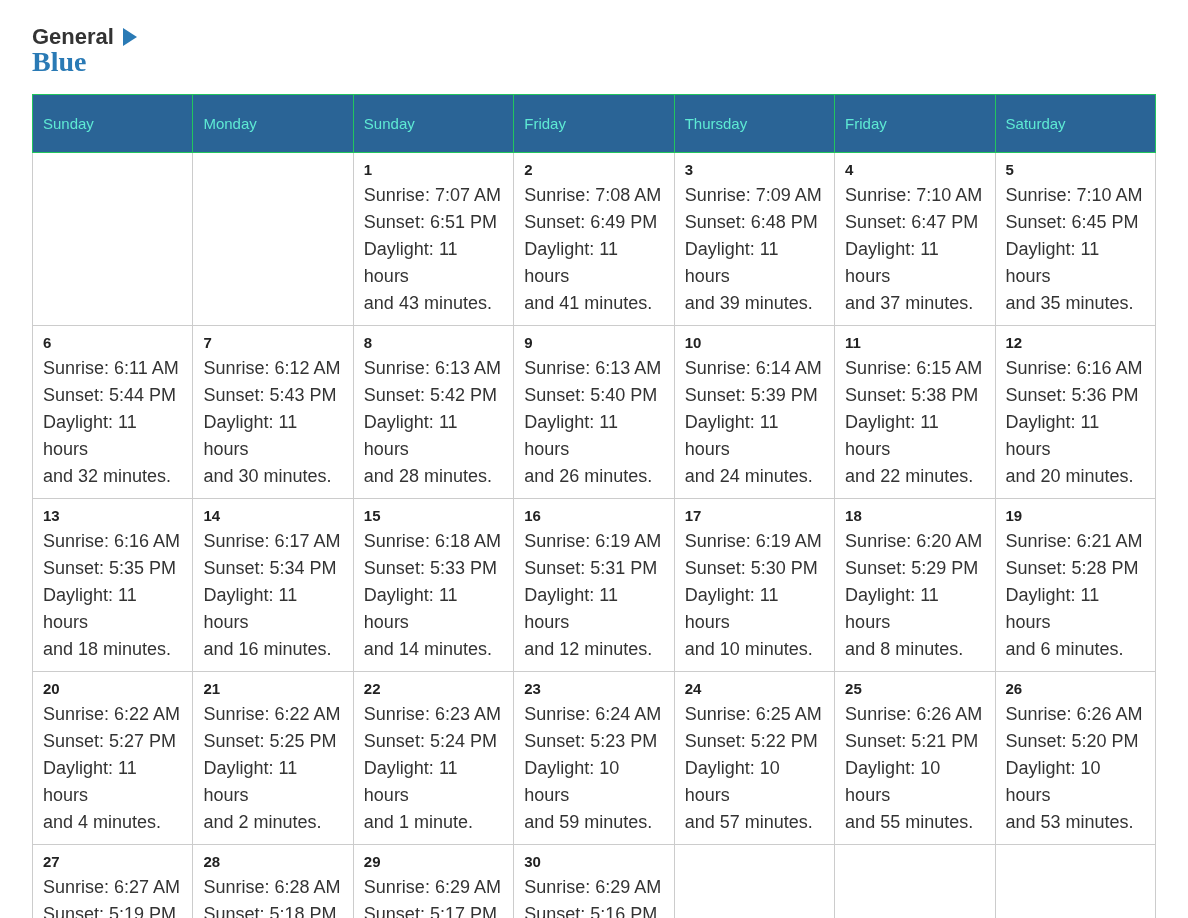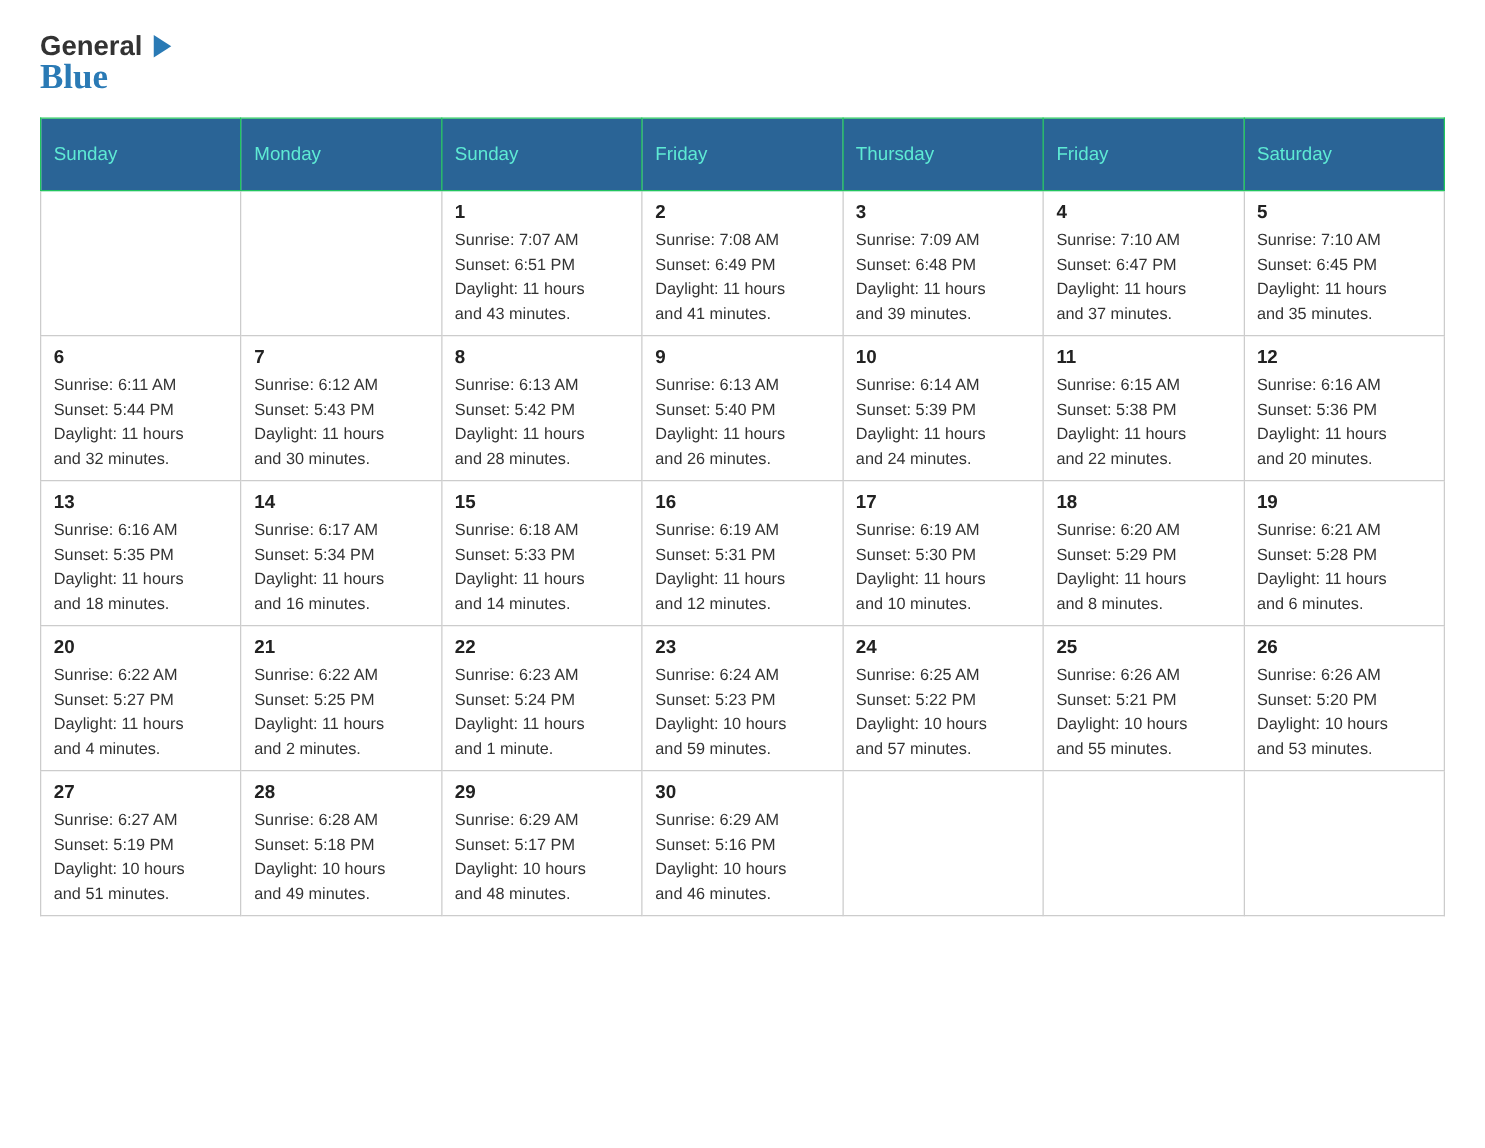--- a/index.html
+++ b/index.html
@@ -76,21 +76,21 @@
       background: #fff;
     }
     .day-number {
       font-size: 15px;
       font-weight: bold;
       display: block;
       margin-bottom: 4px;
       color: #222;
     }
     .day-info {
-      font-size: 13px;
+      font-size: 18px;
       line-height: 1.5;
       color: #333;
     }
     .empty-cell {
       background: #f9f9f9;
     }
     .calendar-table tr td:first-child,
     .calendar-table tr td:last-child {
       
     }

